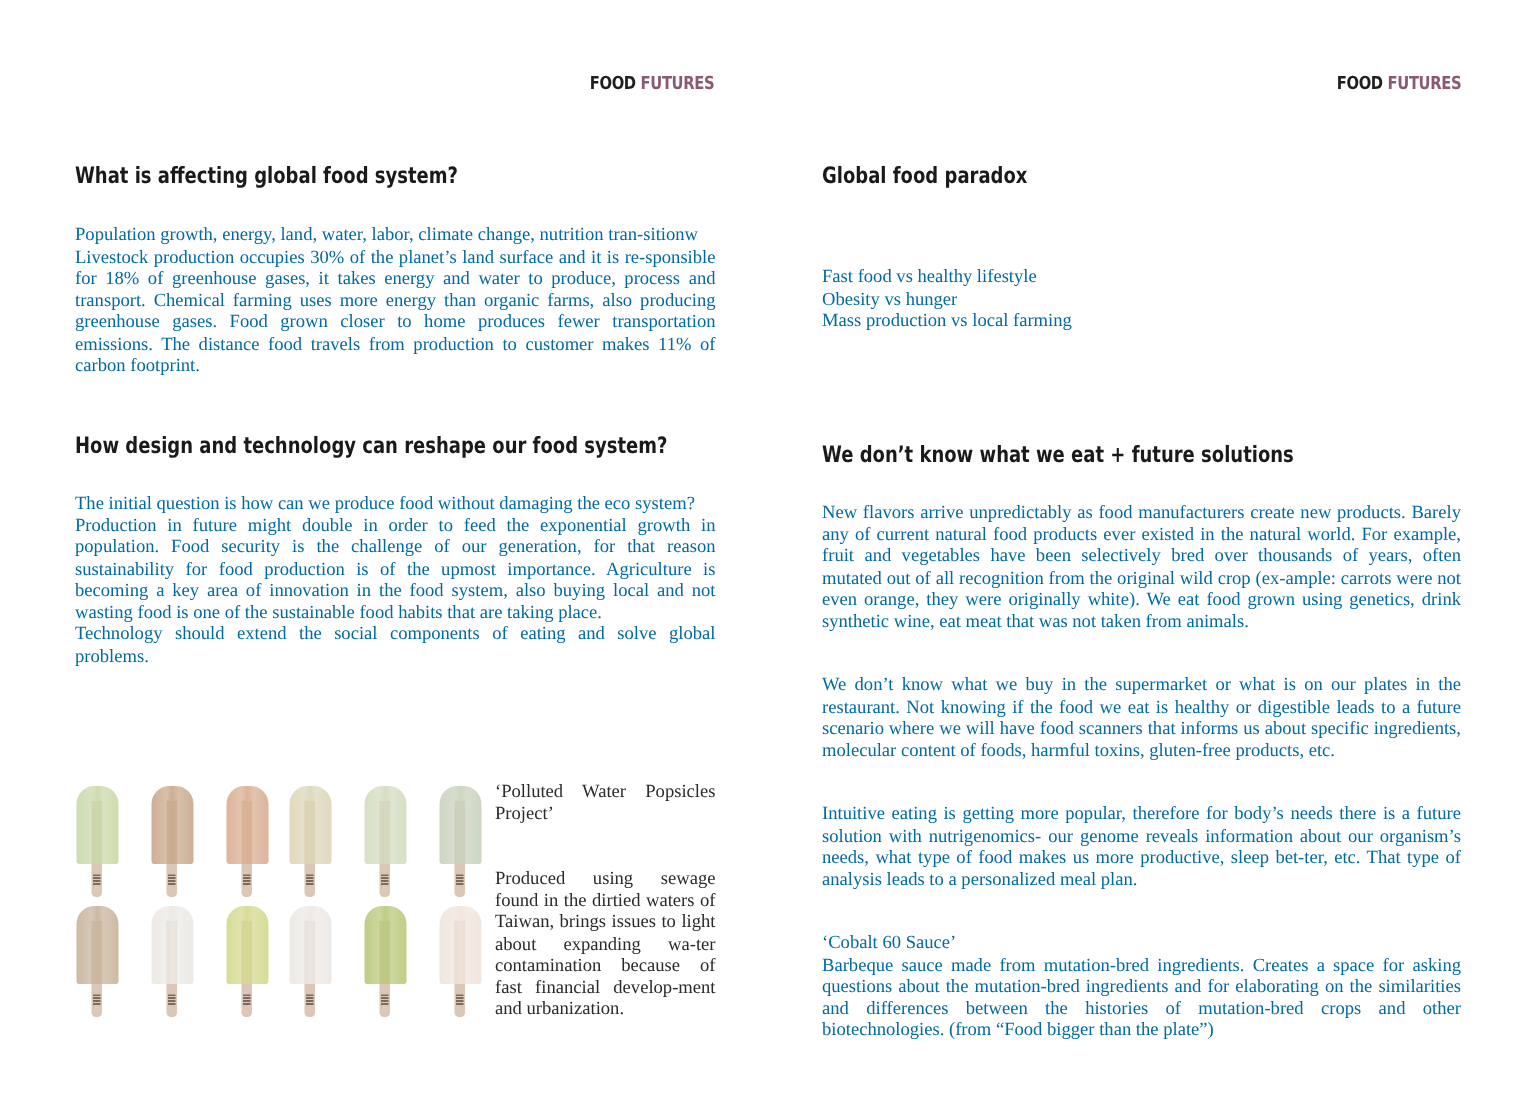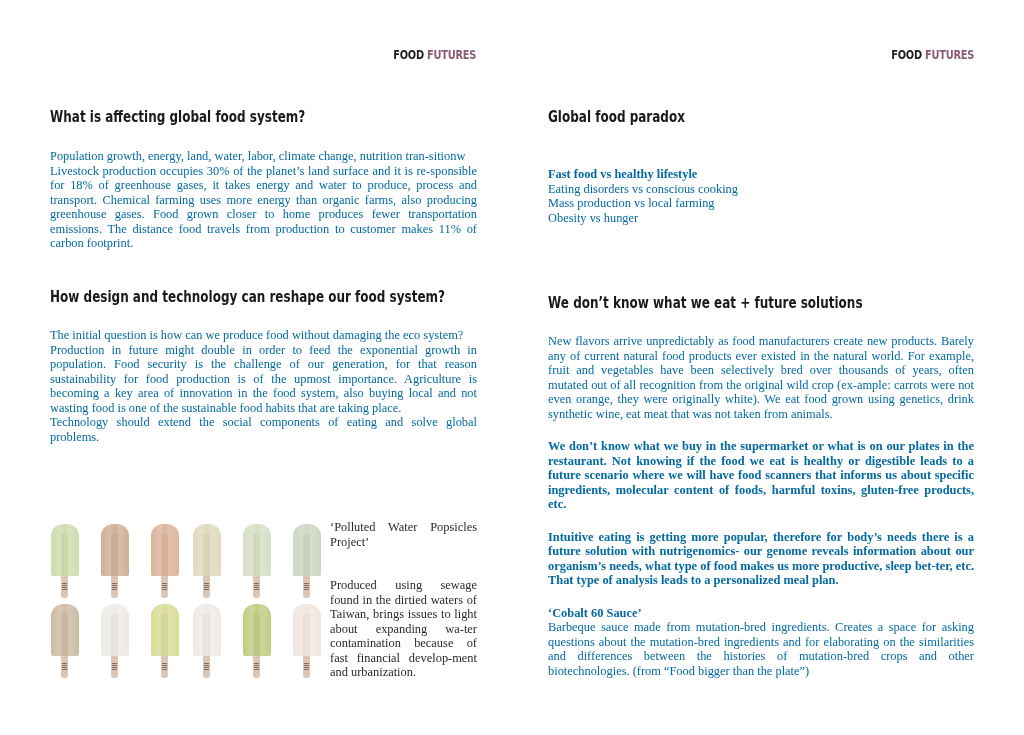--- a/index.html
+++ b/index.html
@@ -23,21 +23,21 @@
     transform: scaleX(0.8); transform-origin: left center;
     white-space: nowrap; margin: 0;
   }
   .body-text {
     position: absolute;
     font-family: "Liberation Serif", serif;
     font-size: 12.4px; line-height: 14.5px; color: #0369a1;
     text-align: justify; margin: 0;
   }
   .body-text p { margin: 0; }
-  .body-text p.gap { margin-top: 18px; font-weight: bold; }
+  .body-text p.gap { margin-top: 28px; }
   .popsicle-grid { position: absolute; left: 48px; top: 522px; width: 272px; height: 160px; }
   .popsicle { position: absolute; width: 28px; height: 76px; }
   .popsicle .ice { position: absolute; left: 0; top: 0; width: 28px; height: 52px; border-radius: 12px 12px 2px 2px; }
   .popsicle .stick { position: absolute; left: 10px; top: 10px; width: 7px; height: 64px; background: #dcc6b6; border-radius: 0 0 3px 3px; }
   .popsicle .stick-mark { position: absolute; left: 11px; top: 59px; width: 5px; height: 7px; background: repeating-linear-gradient(#7a6a60 0 1px, transparent 1px 2px); }
   .caption { position: absolute; left: 330px; width: 147px; font-family: "Liberation Serif", serif; font-size: 12.4px; line-height: 14.5px; color: #2a2a2a; text-align: justify; margin: 0; }
 </style>
 </head>
 <body>
 
@@ -130,23 +130,22 @@
 <div class="page right">
   <div class="running-head">
     <span>FOOD</span>
     <span class="accent">FUTURES</span>
   </div>
 </div>
 
 <h2 class="heading" style="top:108px; left:548px;">Global food paradox</h2>
 <div class="body-text" style="top:149px; left:548px; width:426px;">
   <p class="gap">Fast food vs healthy lifestyle</p>
-  <p>Eating disorders vs conscious cooking</p>
+  <p>Obesity vs hunger</p>
   <p>Mass production vs local farming</p>
-  <p>Obesity vs hunger</p>
 </div>
 
 <h2 class="heading" style="top:294px; left:548px;">We don’t know what we eat + future solutions</h2>
 <div class="body-text" style="top:334px; left:548px; width:426px;">
   <p>New flavors arrive unpredictably as food manufacturers create new products. Barely any of current natural food products ever existed in the natural world. For example, fruit and vegetables have been selectively bred over thousands of years, often mutated out of all recognition from the original wild crop (ex-ample: carrots were not even orange, they were originally white). We eat food grown using genetics, drink synthetic wine, eat meat that was not taken from animals.</p>
   <p class="gap">We don’t know what we buy in the supermarket or what is on our plates in the restaurant. Not knowing if the food we eat is healthy or digestible leads to a future scenario where we will have food scanners that informs us about specific ingredients, molecular content of foods, harmful toxins, gluten-free products, etc.</p>
   <p class="gap">Intuitive eating is getting more popular, therefore for body’s needs there is a future solution with nutrigenomics- our genome reveals information about our organism’s needs, what type of food makes us more productive, sleep bet-ter, etc. That type of analysis leads to a personalized meal plan.</p>
   <p class="gap">‘Cobalt 60 Sauce’</p>
   <p>Barbeque sauce made from mutation-bred ingredients. Creates a space for asking questions about the mutation-bred ingredients and for elaborating on the similarities and differences between the histories of mutation-bred crops and other biotechnologies.  (from “Food bigger than the plate”)</p>
 </div>

